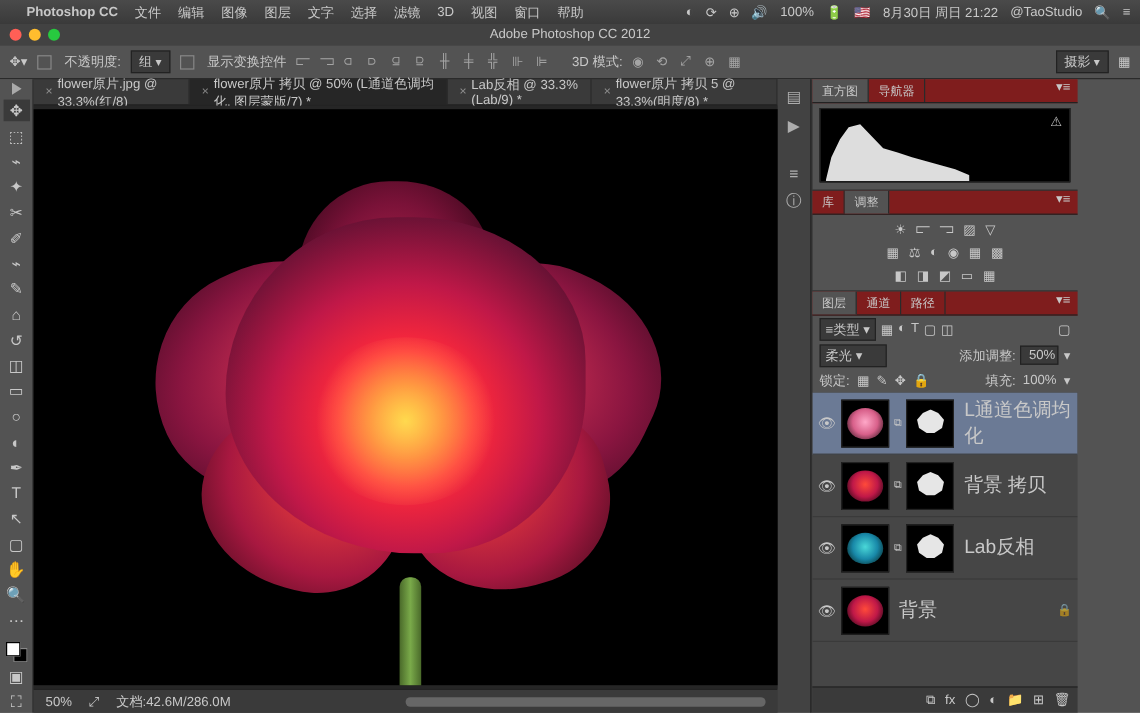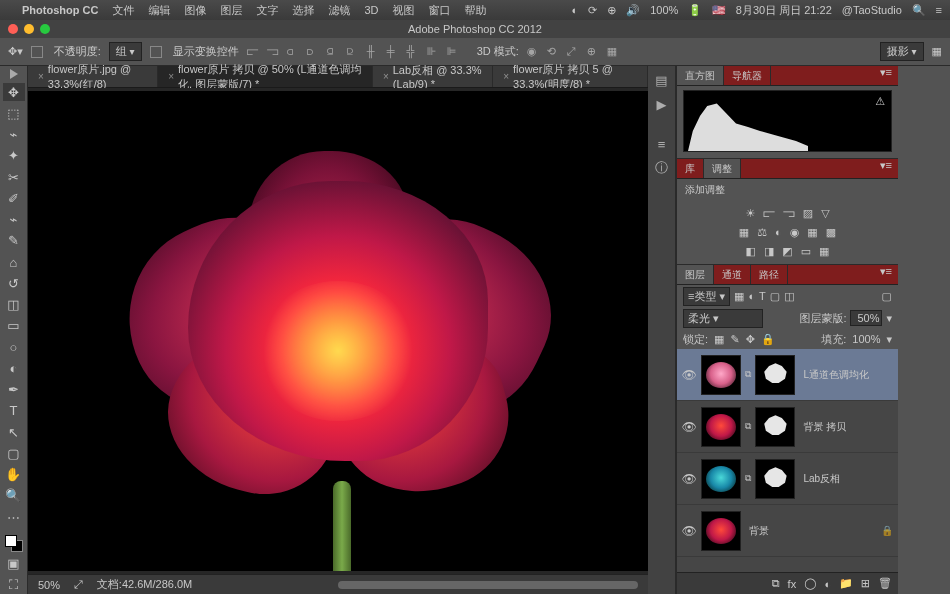--- a/index.html
+++ b/index.html
@@ -56,21 +56,21 @@
 .lopt{height:22px;display:flex;align-items:center;padding:0 6px;gap:4px;font-size:10px}
 .lopt .sel{background:#3a3a3a;border:1px solid #222;padding:1px 4px;flex:0 0 auto}
 .lopt .num{width:32px;background:#3a3a3a;border:1px solid #222;padding:1px 2px;text-align:right}
 .llock{height:20px;display:flex;align-items:center;padding:0 6px;gap:6px;font-size:10px}
 .llist{flex:1;overflow:auto;background:#464646}
 .layer{height:52px;display:flex;align-items:center;padding:0 4px;gap:4px;border-bottom:1px solid #3a3a3a;cursor:pointer}
 .layer.sel{background:#6b7a95}
 .layer .eye{width:16px;text-align:center;font-size:12px}
 .layer .thumb{width:40px;height:40px;border:1px solid #222;background:#000;display:flex;align-items:center;justify-content:center;overflow:hidden;position:relative}
 .layer .mask{width:40px;height:40px;border:1px solid #222;background:#000;display:flex;align-items:center;justify-content:center;overflow:hidden}
-.layer .lname{flex:1;font-size:10px;padding-left:4px}
+.layer .lname{flex:1;font-size:16px;padding-left:4px}
 .layer .lock{font-size:10px;opacity:.6}
 .miniflower{width:30px;height:26px;border-radius:50%}
 .mf-pink{background:radial-gradient(circle at 50% 45%,#ffa8c8 0%,#d8608a 50%,#3a1a25 90%)}
 .mf-red{background:radial-gradient(circle at 50% 45%,#ff4a3a 0%,#c01848 50%,#2a0815 90%)}
 .mf-cyan{background:radial-gradient(circle at 50% 45%,#4ad8d8 0%,#1888a8 50%,#082a2a 90%)}
 .mf-mask{width:32px;height:28px;background:#fff;clip-path:polygon(50% 10%,70% 20%,85% 40%,80% 65%,60% 80%,40% 80%,20% 65%,15% 40%,30% 20%);opacity:.9}
 .pfoot{height:22px;background:#3a3a3a;border-top:1px solid #222;display:flex;align-items:center;justify-content:flex-end;padding:0 6px;gap:8px;font-size:11px}
 .stripcol{width:28px;background:#424242;display:flex;flex-direction:column;align-items:center;padding-top:4px;gap:4px;border-right:1px solid #2a2a2a}
 .stripico{width:20px;height:20px;display:flex;align-items:center;justify-content:center;opacity:.8;font-size:13px}
 .panelflex{display:flex;flex:1;min-height:0}
@@ -244,21 +244,20 @@
           <span class="warn">⚠</span>
         </div>
       </div>
 
       <div class="section">
         <div class="ptabs">
           <div class="ptab">库</div>
           <div class="ptab active">调整</div>
           <span style="margin-left:auto;padding:0 6px">▾≡</span>
         </div>
-        <div style="padding:4px 8px;font-size:10px">添加调整</div>
         <div class="adjusts">
           <div class="adjrow">
             <span>☀</span>
               <span>⫍</span>
               <span>⫎</span>
               <span>▨</span>
               <span>▽</span>
           </div>
           <div class="adjrow">
             <span>▦</span>
@@ -288,22 +287,22 @@
         <div class="lopt">
           <span class="sel"><span>≡类型</span> ▾</span>
           <span>▦</span>
             <span>◐</span>
             <span>T</span>
             <span>▢</span>
             <span>◫</span>
           <span style="margin-left:auto">▢</span>
         </div>
         <div class="lopt">
-          <span class="sel" style="width:80px"><span>柔光</span> ▾</span>
-          <span style="margin-left:auto">图层蒙版:</span>
+          <span class="sel" style="width:56px"><span>柔光</span> ▾</span>
+          <span style="margin-left:auto">添加调整:</span>
           <span class="num">50%</span>
           <span>▾</span>
         </div>
         <div class="llock">
           <span>锁定:</span>
           <span>▦</span>
             <span>✎</span>
             <span>✥</span>
             <span>🔒</span>
           <span style="margin-left:auto">填充:</span>

